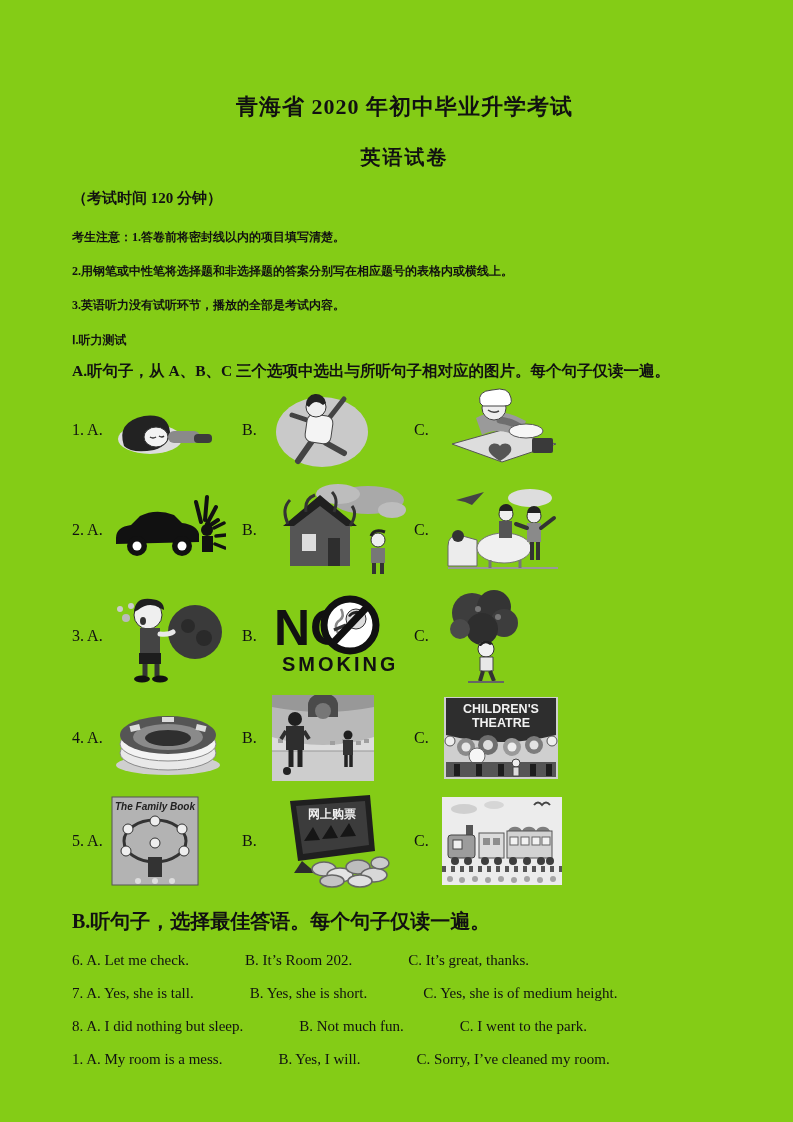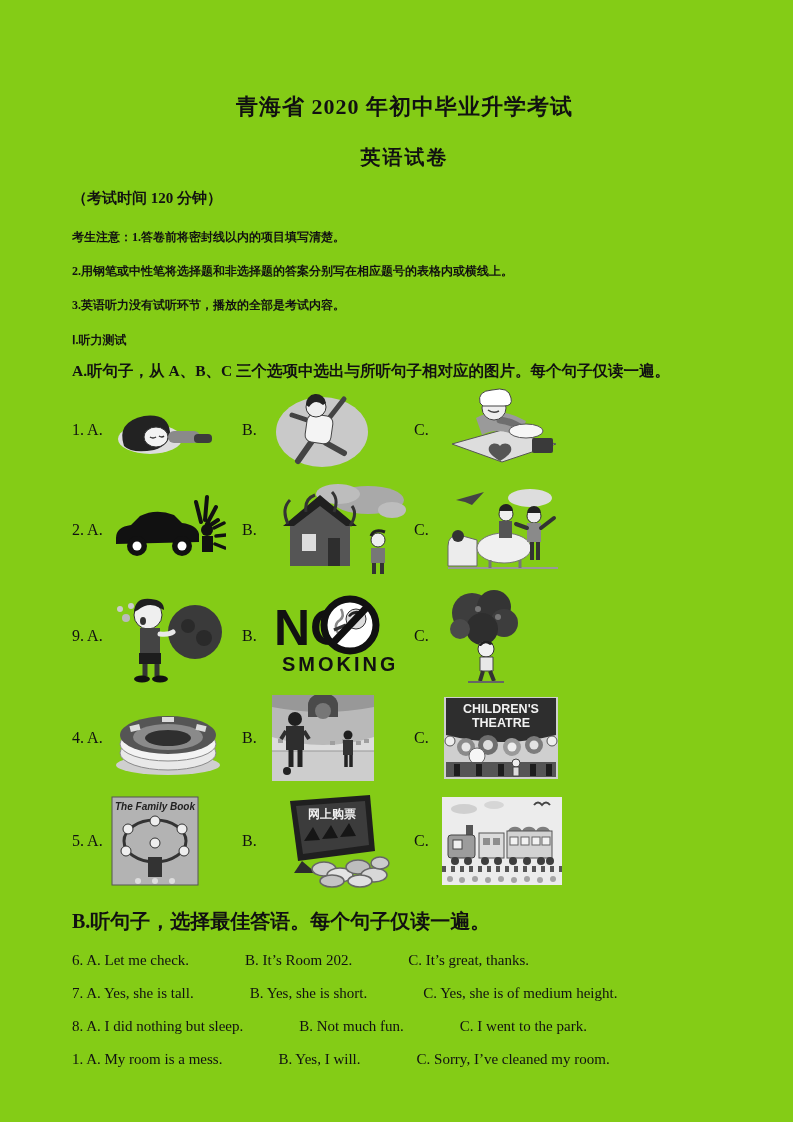--- a/index.html
+++ b/index.html
@@ -131,21 +131,21 @@
           <circle cx="92" cy="32" r="7" fill="#eee" stroke="#333"></circle>
           <path d="M85 29 a7 7 0 0 1 14 0 z" fill="#222"></path>
           <rect x="85" y="39" width="14" height="19" fill="#8a8a8a"></rect>
           <path d="M99 44 L112 34 M85 44 L74 40" stroke="#333" stroke-width="4" stroke-linecap="round"></path>
           <path d="M90 58 v18 M96 58 v18" stroke="#333" stroke-width="4"></path>
         </svg>
       </span>
     </div>
 
     <div class="pic-row" style="height:100px;">
-      <span class="pic-label">9. A.</span>
+      <span class="pic-label">3. A.</span>
       <span class="img-box">
         <svg width="116" height="96" viewBox="0 0 116 96">
           <circle cx="85" cy="44" r="27" fill="#3a3a3a"></circle>
           <circle cx="78" cy="38" r="7" fill="#2a2a2a"></circle>
             <circle cx="94" cy="50" r="8" fill="#2a2a2a"></circle>
           <circle cx="16" cy="30" r="4" fill="#bbb"></circle>
             <circle cx="10" cy="21" r="3" fill="#ccc"></circle>
             <circle cx="21" cy="18" r="3" fill="#ccc"></circle>
           <circle cx="38" cy="27" r="14" fill="#efefef" stroke="#333"></circle>
           <path d="M24 24 q1 -15 17 -13 q13 1 13 11 l-4 -2 q-11 -7 -22 2 z" fill="#1f1f1f"></path>

